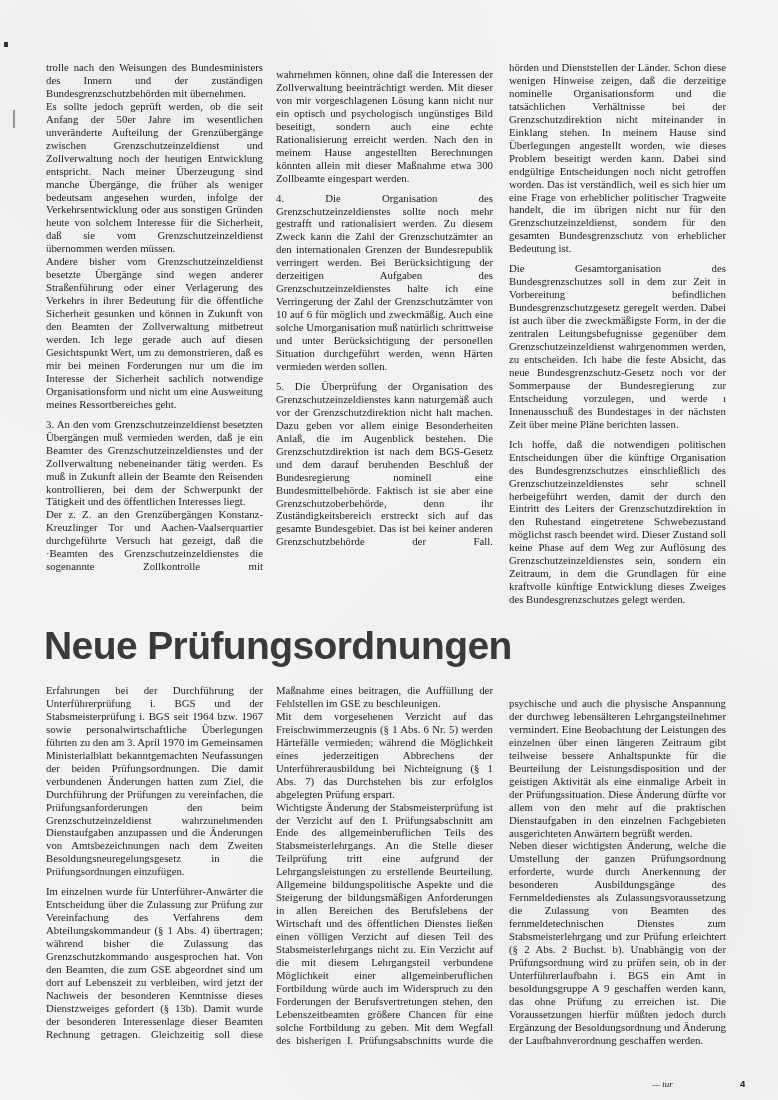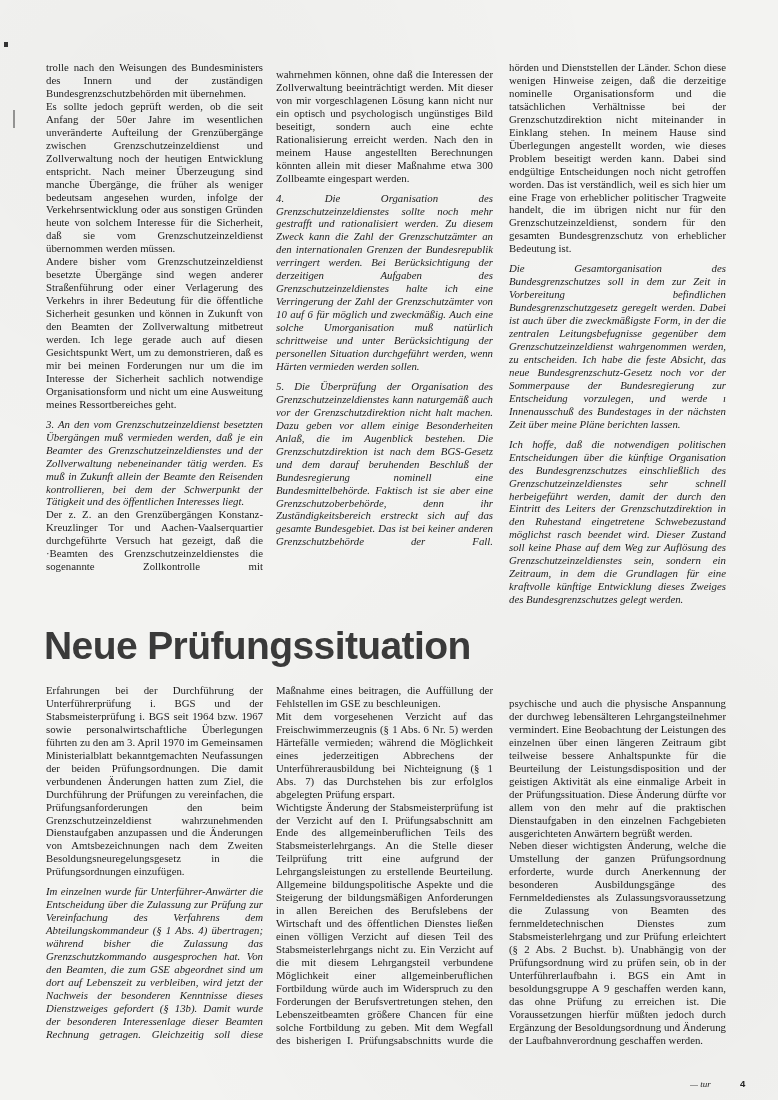--- a/index.html
+++ b/index.html
@@ -17,40 +17,40 @@
       #f3f3f1;
   }
   .mark { position: absolute; left: 4px; top: 42px; width: 4px; height: 5px; background: #333; }
   .mark2 { position: absolute; left: 13px; top: 110px; width: 2px; height: 18px; background: #555; opacity: .6; }
   .col {
     position: absolute;
     font-size: 10.8px; line-height: 12.95px;
     text-align: justify; hyphens: none;
   }
   .col p { margin: 0; text-indent: 0; }
-  .col p.gap { margin-top: 7px; font-style: italic; }
+  .col p.gap { margin-top: 7px; }
   .col p:last-child { text-align-last: justify; }
   .col p.last { text-align-last: left !important; }
 
   #c1 { left: 46px;  top: 61px;  width: 217px; }
   #c2 { left: 276px; top: 68px;  width: 217px; }
   #c3 { left: 509px; top: 61px;  width: 217px; }
 
   .headline {
     position: absolute; left: 44px; top: 626px;
     font-family: "Liberation Sans", "DejaVu Sans", sans-serif;
     font-weight: bold; font-size: 39px; letter-spacing: -0.6px;
     color: #3a3a3a; white-space: nowrap; line-height: 1;
   }
   #c4 { left: 46px;  top: 684px; width: 217px; }
   #c5 { left: 276px; top: 684px; width: 217px; }
   #c6 { left: 509px; top: 697px; width: 217px; font-family: Liberation Serif, serif; }
 
   .sig {
-    position: absolute; left: 690px; top: 1079px;
+    position: absolute; left: 652px; top: 1079px;
     font-family: "Liberation Serif", serif; font-style: italic; font-size: 9px; color: #222;
   }
   .pagenum {
     position: absolute; left: 740px; top: 1078px;
     font-family: "Liberation Sans", sans-serif; font-weight: bold; font-size: 9.5px; color: #222;
   }
 </style>
 </head>
 <body>
 
@@ -69,21 +69,21 @@
     <p>wahrnehmen können, ohne daß die Interessen der Zollverwaltung beeinträchtigt werden. Mit dieser von mir vorgeschlagenen Lösung kann nicht nur ein optisch und psychologisch ungünstiges Bild beseitigt, sondern auch eine echte Rationalisierung erreicht werden. Nach den in meinem Hause angestellten Berechnungen könnten allein mit dieser Maßnahme etwa 300 Zollbeamte eingespart werden.</p>
     <p class="gap">4. Die Organisation des Grenzschutzeinzeldienstes sollte noch mehr gestrafft und rationalisiert werden. Zu diesem Zweck kann die Zahl der Grenzschutzämter an den internationalen Grenzen der Bundesrepublik verringert werden. Bei Berücksichtigung der derzeitigen Aufgaben des Grenzschutzeinzeldienstes halte ich eine Verringerung der Zahl der Grenzschutzämter von 10 auf 6 für möglich und zweckmäßig. Auch eine solche Umorganisation muß natürlich schrittweise und unter Berücksichtigung der personellen Situation durchgeführt werden, wenn Härten vermieden werden sollen.</p>
     <p class="gap">5. Die Überprüfung der Organisation des Grenzschutzeinzeldienstes kann naturgemäß auch vor der Grenzschutzdirektion nicht halt machen. Dazu geben vor allem einige Besonderheiten Anlaß, die im Augenblick bestehen. Die Grenzschutzdirektion ist nach dem BGS-Gesetz und dem darauf beruhenden Beschluß der Bundesregierung nominell eine Bundesmittelbehörde. Faktisch ist sie aber eine Grenzschutzoberbehörde, denn ihr Zuständigkeitsbereich erstreckt sich auf das gesamte Bundesgebiet. Das ist bei keiner anderen Grenzschutzbehörde der Fall.</p>
   </div>
   <div class="col" id="c3">
     <p>hörden und Dienststellen der Länder. Schon diese wenigen Hinweise zeigen, daß die derzeitige nominelle Organisationsform und die tatsächlichen Verhältnisse bei der Grenzschutzdirektion nicht miteinander in Einklang stehen. In meinem Hause sind Überlegungen angestellt worden, wie dieses Problem beseitigt werden kann. Dabei sind endgültige Entscheidungen noch nicht getroffen worden. Das ist verständlich, weil es sich hier um eine Frage von erheblicher politischer Tragweite handelt, die im übrigen nicht nur für den Grenzschutzeinzeldienst, sondern für den gesamten Bundesgrenzschutz von erheblicher Bedeutung ist.</p>
     <p class="gap">Die Gesamtorganisation des Bundesgrenzschutzes soll in dem zur Zeit in Vorbereitung befindlichen Bundesgrenzschutzgesetz geregelt werden. Dabei ist auch über die zweckmäßigste Form, in der die zentralen Leitungsbefugnisse gegenüber dem Grenzschutzeinzeldienst wahrgenommen werden, zu entscheiden. Ich habe die feste Absicht, das neue Bundesgrenzschutz-Gesetz noch vor der Sommerpause der Bundesregierung zur Entscheidung vorzulegen, und werde ı Innenausschuß des Bundestages in der nächsten Zeit über meine Pläne berichten lassen.</p>
     <p class="gap last">Ich hoffe, daß die notwendigen politischen Entscheidungen über die künftige Organisation des Bundesgrenzschutzes einschließlich des Grenzschutzeinzeldienstes sehr schnell herbeigeführt werden, damit der durch den Eintritt des Leiters der Grenzschutzdirektion in den Ruhestand eingetretene Schwebezustand möglichst rasch beendet wird. Dieser Zustand soll keine Phase auf dem Weg zur Auflösung des Grenzschutzeinzeldienstes sein, sondern ein Zeitraum, in dem die Grundlagen für eine kraftvolle künftige Entwicklung dieses Zweiges des Bundesgrenzschutzes gelegt werden.</p>
   </div>
 
-  <div class="headline">Neue Prüfungssituation</div>
+  <div class="headline">Neue Prüfungsordnungen</div>
 
   <div class="col" id="c4">
     <p>Erfahrungen bei der Durchführung der Unterführerprüfung i. BGS und der Stabsmeisterprüfung i. BGS seit 1964 bzw. 1967 sowie personalwirtschaftliche Überlegungen führten zu den am 3. April 1970 im Gemeinsamen Ministerialblatt bekanntgemachten Neufassungen der beiden Prüfungsordnungen. Die damit verbundenen Änderungen hatten zum Ziel, die Durchführung der Prüfungen zu vereinfachen, die Prüfungsanforderungen den beim Grenzschutzeinzeldienst wahrzunehmenden Dienstaufgaben anzupassen und die Änderungen von Amtsbezeichnungen nach dem Zweiten Besoldungsneuregelungsgesetz in die Prüfungsordnungen einzufügen.</p>
     <p class="gap">Im einzelnen wurde für Unterführer-Anwärter die Entscheidung über die Zulassung zur Prüfung zur Vereinfachung des Verfahrens dem Abteilungskommandeur (§ 1 Abs. 4) übertragen; während bisher die Zulassung das Grenzschutzkommando ausgesprochen hat. Von den Beamten, die zum GSE abgeordnet sind um dort auf Lebenszeit zu verbleiben, wird jetzt der Nachweis der besonderen Kenntnisse dieses Dienstzweiges gefordert (§ 13b). Damit wurde der besonderen Interessenlage dieser Beamten Rechnung getragen. Gleichzeitig soll diese</p>
   </div>
   <div class="col" id="c5">
     <p>Maßnahme eines beitragen, die Auffüllung der Fehlstellen im GSE zu beschleunigen.</p>
     <p>Mit dem vorgesehenen Verzicht auf das Freischwimmerzeugnis (§ 1 Abs. 6 Nr. 5) werden Härtefälle vermieden; während die Möglichkeit eines jederzeitigen Abbrechens der Unterführerausbildung bei Nichteignung (§ 1 Abs. 7) das Durchstehen bis zur erfolglos abgelegten Prüfung erspart.</p>
     <p>Wichtigste Änderung der Stabsmeisterprüfung ist der Verzicht auf den I. Prüfungsabschnitt am Ende des allgemeinberuflichen Teils des Stabsmeisterlehrgangs. An die Stelle dieser Teilprüfung tritt eine aufgrund der Lehrgangsleistungen zu erstellende Beurteilung. Allgemeine bildungspolitische Aspekte und die Steigerung der bildungsmäßigen Anforderungen in allen Bereichen des Berufslebens der Wirtschaft und des öffentlichen Dienstes ließen einen völligen Verzicht auf diesen Teil des Stabsmeisterlehrgangs nicht zu. Ein Verzicht auf die mit diesem Lehrgangsteil verbundene Möglichkeit einer allgemeinberuflichen Fortbildung würde auch im Widerspruch zu den Forderungen der Berufsvertretungen stehen, den Lebenszeitbeamten größere Chancen für eine solche Fortbildung zu geben. Mit dem Wegfall des bisherigen I. Prüfungsabschnitts wurde die</p>
   </div>

